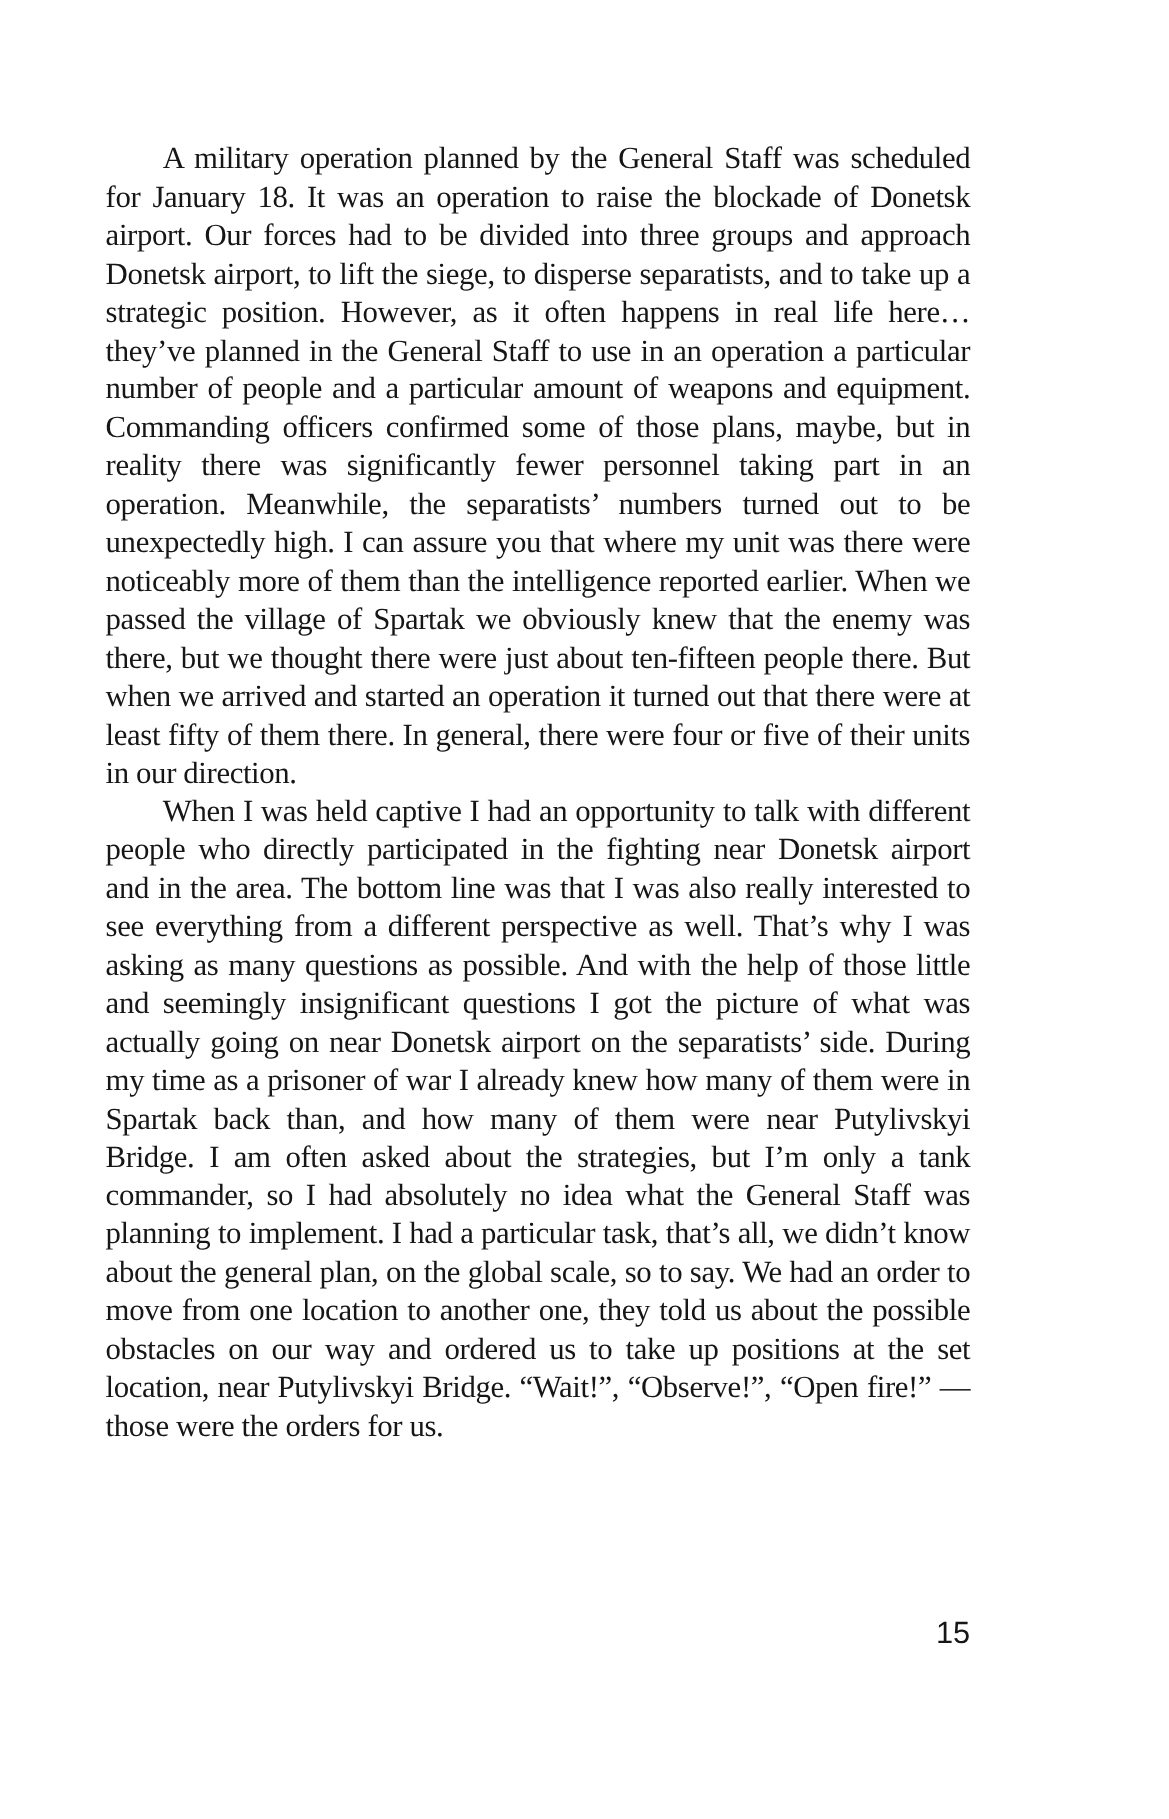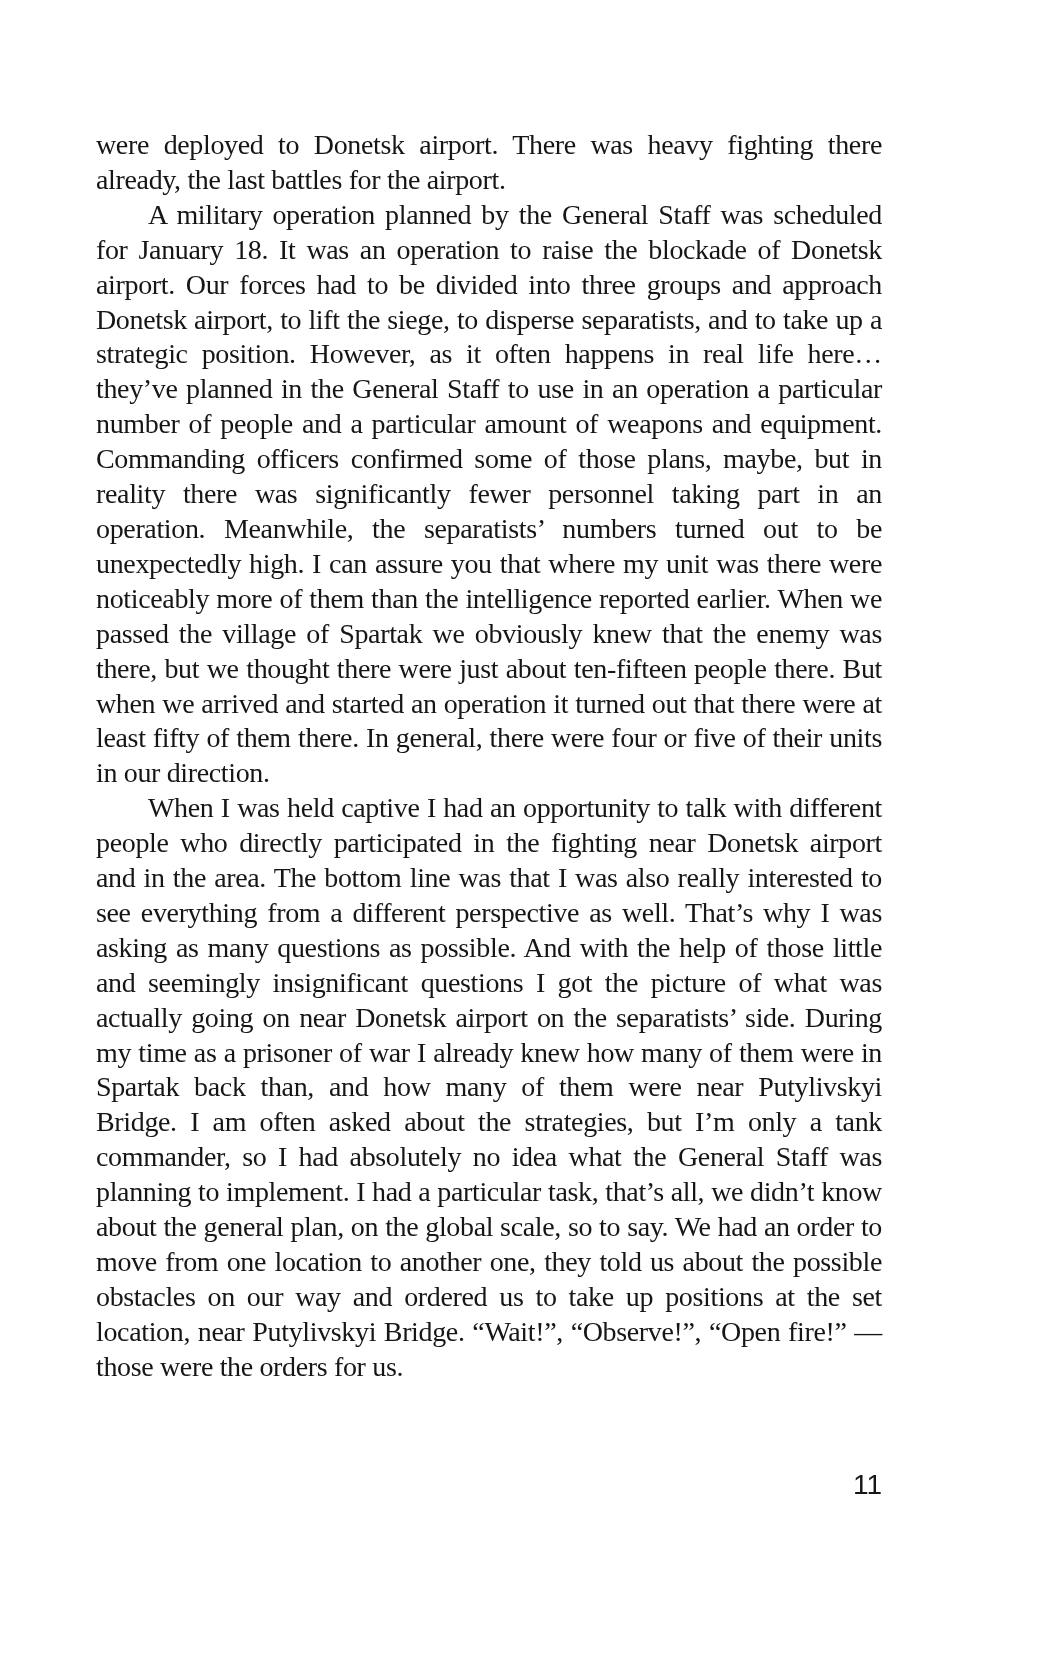--- a/index.html
+++ b/index.html
@@ -47,18 +47,17 @@
     font-size: 28px;
     line-height: 1;
     color: #161616;
   }
 </style>
 </head>
 <body>
 
 <div class="page">
   <div class="text-block">
-    <p class="para no-indent">were deployed to Donetsk airport. There was heavy fighting there already, the last battles for the airport.</p>
     <p class="para">A military operation planned by the General Staff was scheduled for January 18. It was an operation to raise the blockade of Donetsk airport. Our forces had to be divided into three groups and approach Donetsk airport, to lift the siege, to disperse separatists, and to take up a strategic position. However, as it often happens in real life here… they’ve planned in the General Staff to use in an operation a particular number of people and a particular amount of weapons and equipment. Commanding officers confirmed some of those plans, maybe, but in reality there was significantly fewer personnel taking part in an operation. Meanwhile, the separatists’ numbers turned out to be unexpectedly high. I can assure you that where my unit was there were noticeably more of them than the intelligence reported earlier. When we passed the village of Spartak we obviously knew that the enemy was there, but we thought there were just about ten-fifteen people there. But when we arrived and started an operation it turned out that there were at least fifty of them there. In general, there were four or five of their units in our direction.</p>
     <p class="para">When I was held captive I had an opportunity to talk with different people who directly participated in the fighting near Donetsk airport and in the area. The bottom line was that I was also really interested to see everything from a different perspective as well. That’s why I was asking as many questions as possible. And with the help of those little and seemingly insignificant questions I got the picture of what was actually going on near Donetsk airport on the separatists’ side. During my time as a prisoner of war I already knew how many of them were in Spartak back than, and how many of them were near Putylivskyi Bridge. I am often asked about the strategies, but I’m only a tank commander, so I had absolutely no idea what the General Staff was planning to implement. I had a particular task, that’s all, we didn’t know about the general plan, on the global scale, so to say. We had an order to move from one location to another one, they told us about the possible obstacles on our way and ordered us to take up positions at the set location, near Putylivskyi Bridge. “Wait!”, “Observe!”, “Open fire!” — those were the orders for us.</p>
   </div>
-  <div class="page-number">11</div>
+  <div class="page-number">15</div>
 </div>
 
 </body></html>

